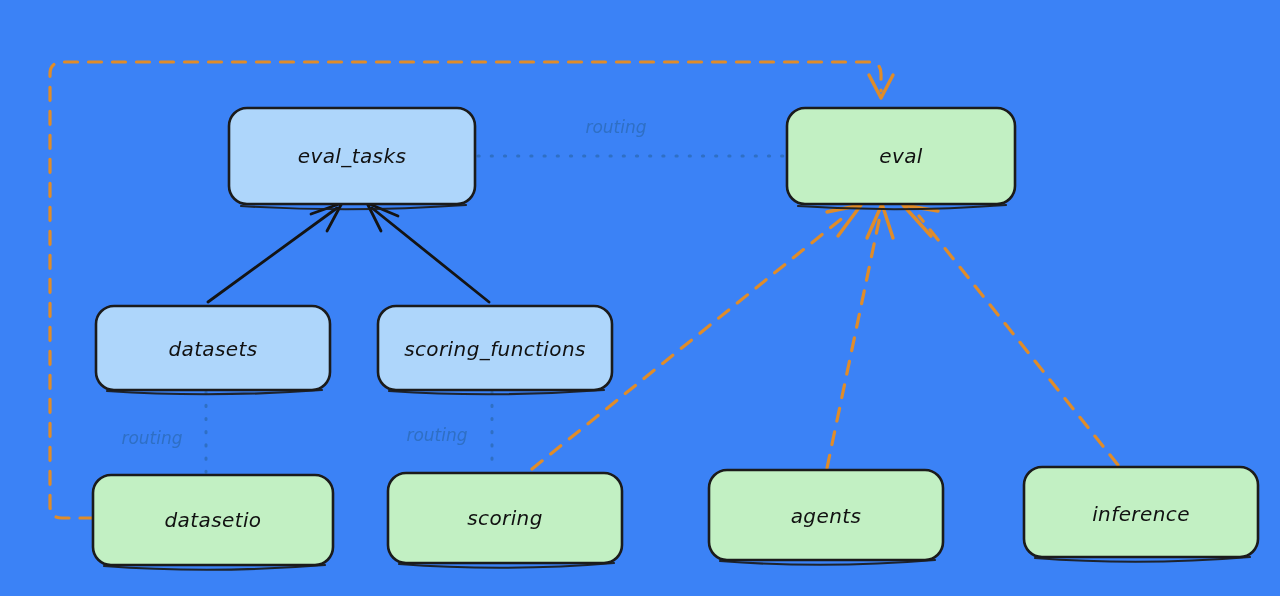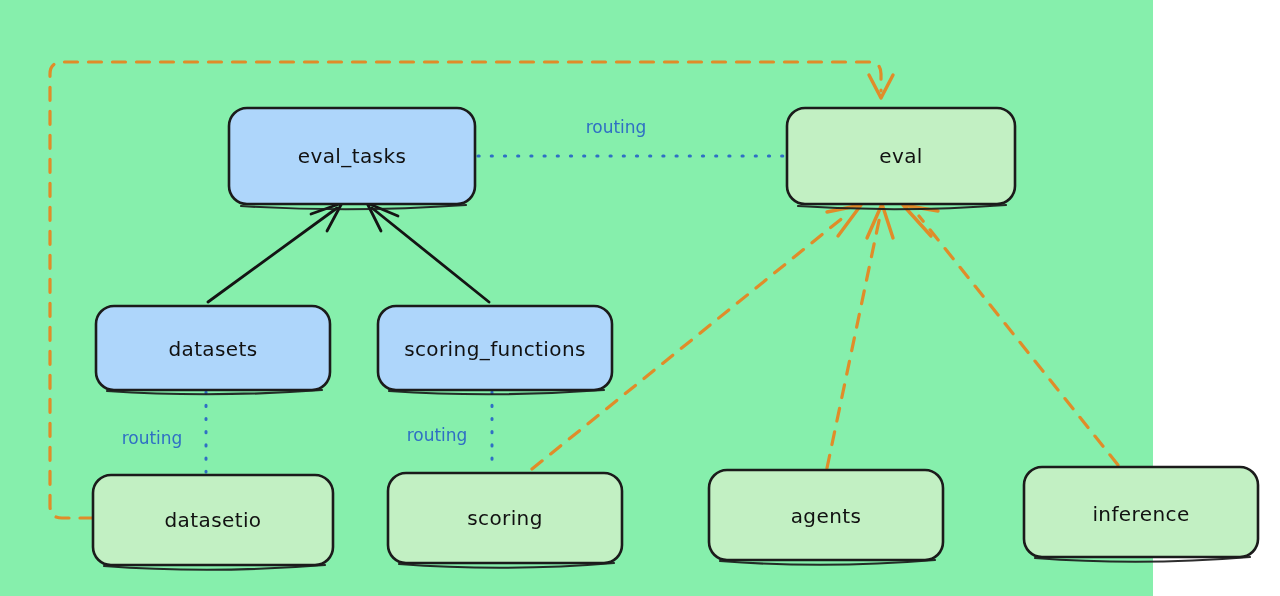--- a/index.html
+++ b/index.html
@@ -9,23 +9,24 @@
     background: #ffffff;
   }
   body {
     width: 1280px;
     height: 596px;
     font-family: "DejaVu Sans", sans-serif;
     overflow: hidden;
   }
   #diagram-root {
     position: relative;
-    width: 1153px;
+    width: 1280px;
     height: 596px;
-    background: #86efac;
+    background: #3b82f6;
+    font-style: italic;
   }
   svg.diagram-canvas {
     position: absolute;
     top: 0;
     left: 0;
     width: 1280px;
     height: 596px;
   }
   .node-shape {
     stroke: #1b1b1b;

